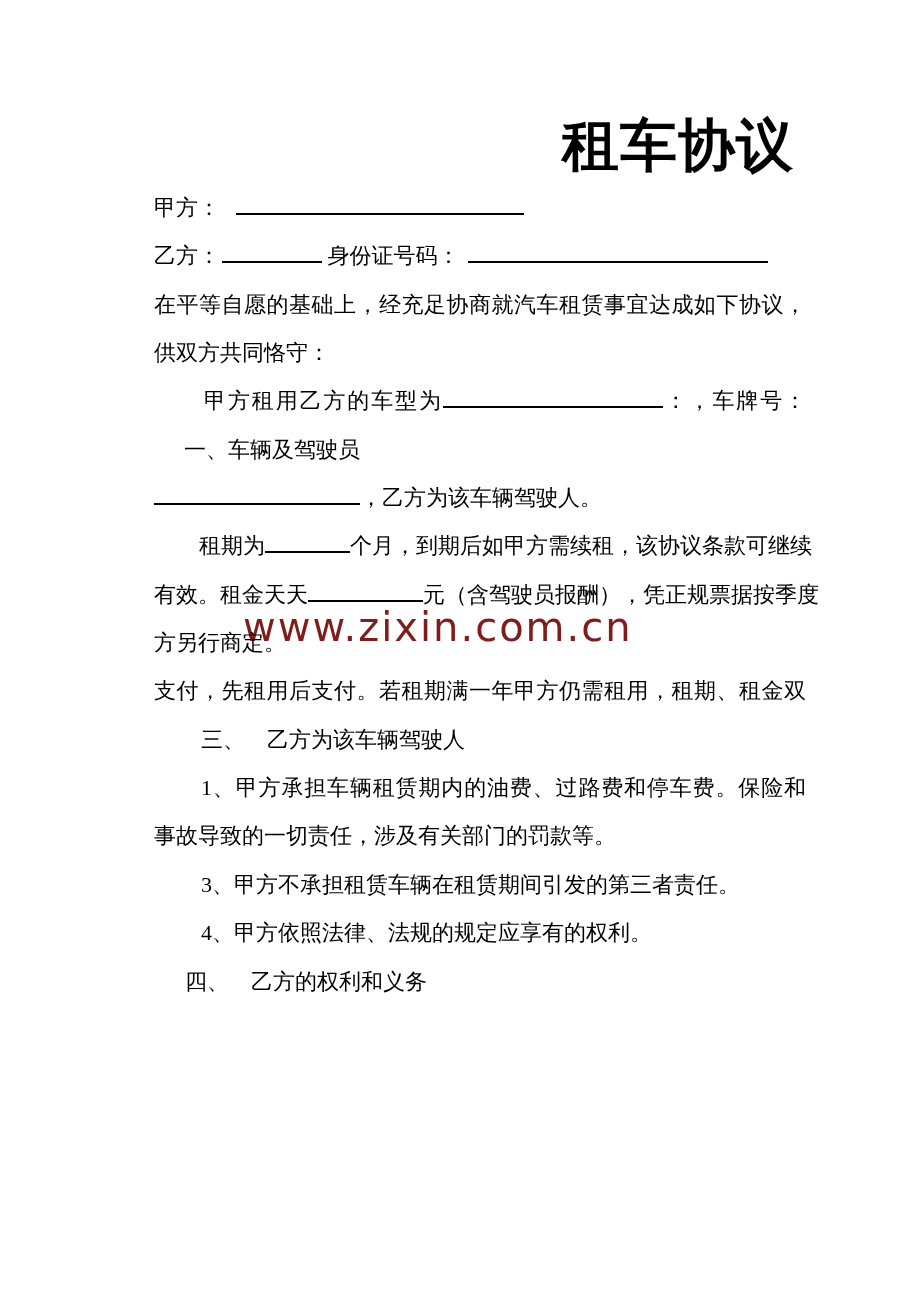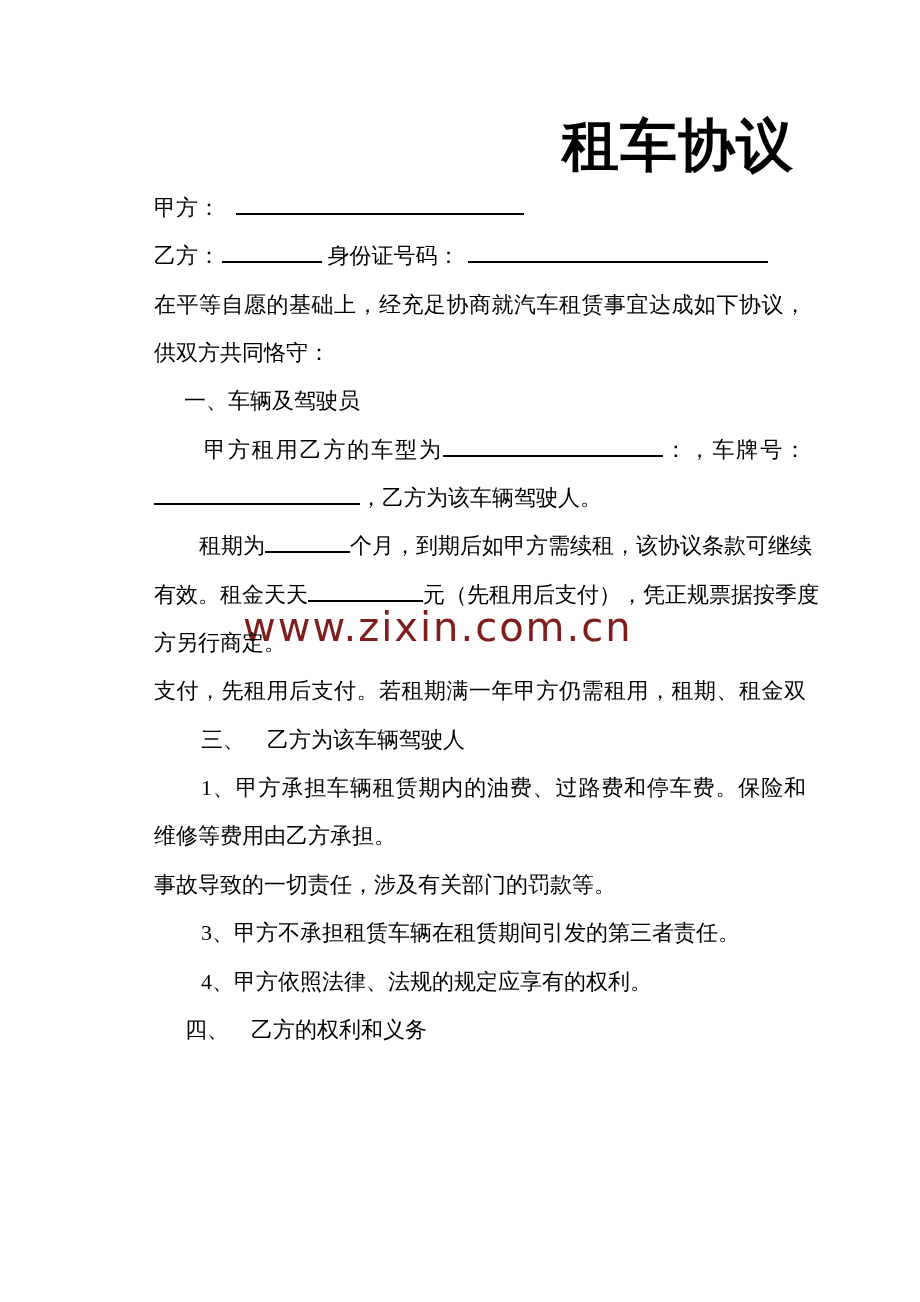--- a/index.html
+++ b/index.html
@@ -36,28 +36,27 @@
 <body>
 
 <div class="page">
   <div class="watermark">www.zixin.com.cn</div>
   <div class="title">租车协议</div>
   <div class="doc-body">
       <div class="line"><span class="seg">甲方：</span><span class="blank" style="width: 288px; margin-left: 16px;"></span></div>
       <div class="line"><span class="seg">乙方：</span><span class="blank" style="width: 100px; margin-left: 2px;"></span><span class="seg"> 身份证号码：</span><span class="blank" style="width: 300px; margin-left: 8px;"></span></div>
       <div class="line justify"><span class="seg">在平等自愿的基础上，经充足协商就汽车租赁事宜达成如下协议，</span></div>
       <div class="line"><span class="seg">供双方共同恪守：</span></div>
+      <div class="line justify" style="padding-left: 50px;"><span class="seg">甲方租用乙方的车型为</span><span class="blank" style="width: 220px;"></span><span class="seg">：，车牌号：</span></div>
       <div class="line" style="padding-left: 30px;"><span class="seg">一、车辆及驾驶员</span></div>
-      <div class="line justify" style="padding-left: 50px;"><span class="seg">甲方租用乙方的车型为</span><span class="blank" style="width: 220px;"></span><span class="seg">：，车牌号：</span></div>
       <div class="line"><span class="blank" style="width: 206px;"></span><span class="seg">，乙方为该车辆驾驶人。</span></div>
       <div class="line justify" style="padding-left: 45px;"><span class="seg">租期为</span><span class="blank" style="width: 85px;"></span><span class="seg">个月，到期后如甲方需续租，该协议条款可继续</span></div>
-      <div class="line justify"><span class="seg">有效。租金天天</span><span class="blank" style="width: 115px;"></span><span class="seg">元（先租用后支付），凭正规票据按季度</span></div>
+      <div class="line justify"><span class="seg">有效。租金天天</span><span class="blank" style="width: 115px;"></span><span class="seg">元（含驾驶员报酬），凭正规票据按季度</span></div>
       <div class="line"><span class="seg">方另行商定。</span></div>
       <div class="line justify"><span class="seg">支付，先租用后支付。若租期满一年甲方仍需租用，租期、租金双</span></div>
       <div class="line" style="padding-left: 47px;"><span class="seg">三、　乙方为该车辆驾驶人</span></div>
       <div class="line justify" style="padding-left: 47px;"><span class="seg">1、甲方承担车辆租赁期内的油费、过路费和停车费。保险和</span></div>
-      <div class="line"><span class="seg">维修等费用由乙方承担。</span></div>
       <div class="line"><span class="seg">事故导致的一切责任，涉及有关部门的罚款等。</span></div>
       <div class="line" style="padding-left: 47px;"><span class="seg">3、甲方不承担租赁车辆在租赁期间引发的第三者责任。</span></div>
       <div class="line" style="padding-left: 47px;"><span class="seg">4、甲方依照法律、法规的规定应享有的权利。</span></div>
       <div class="line" style="padding-left: 31px;"><span class="seg">四、　乙方的权利和义务</span></div>
     </div>
 </div>
 
 </body></html>

